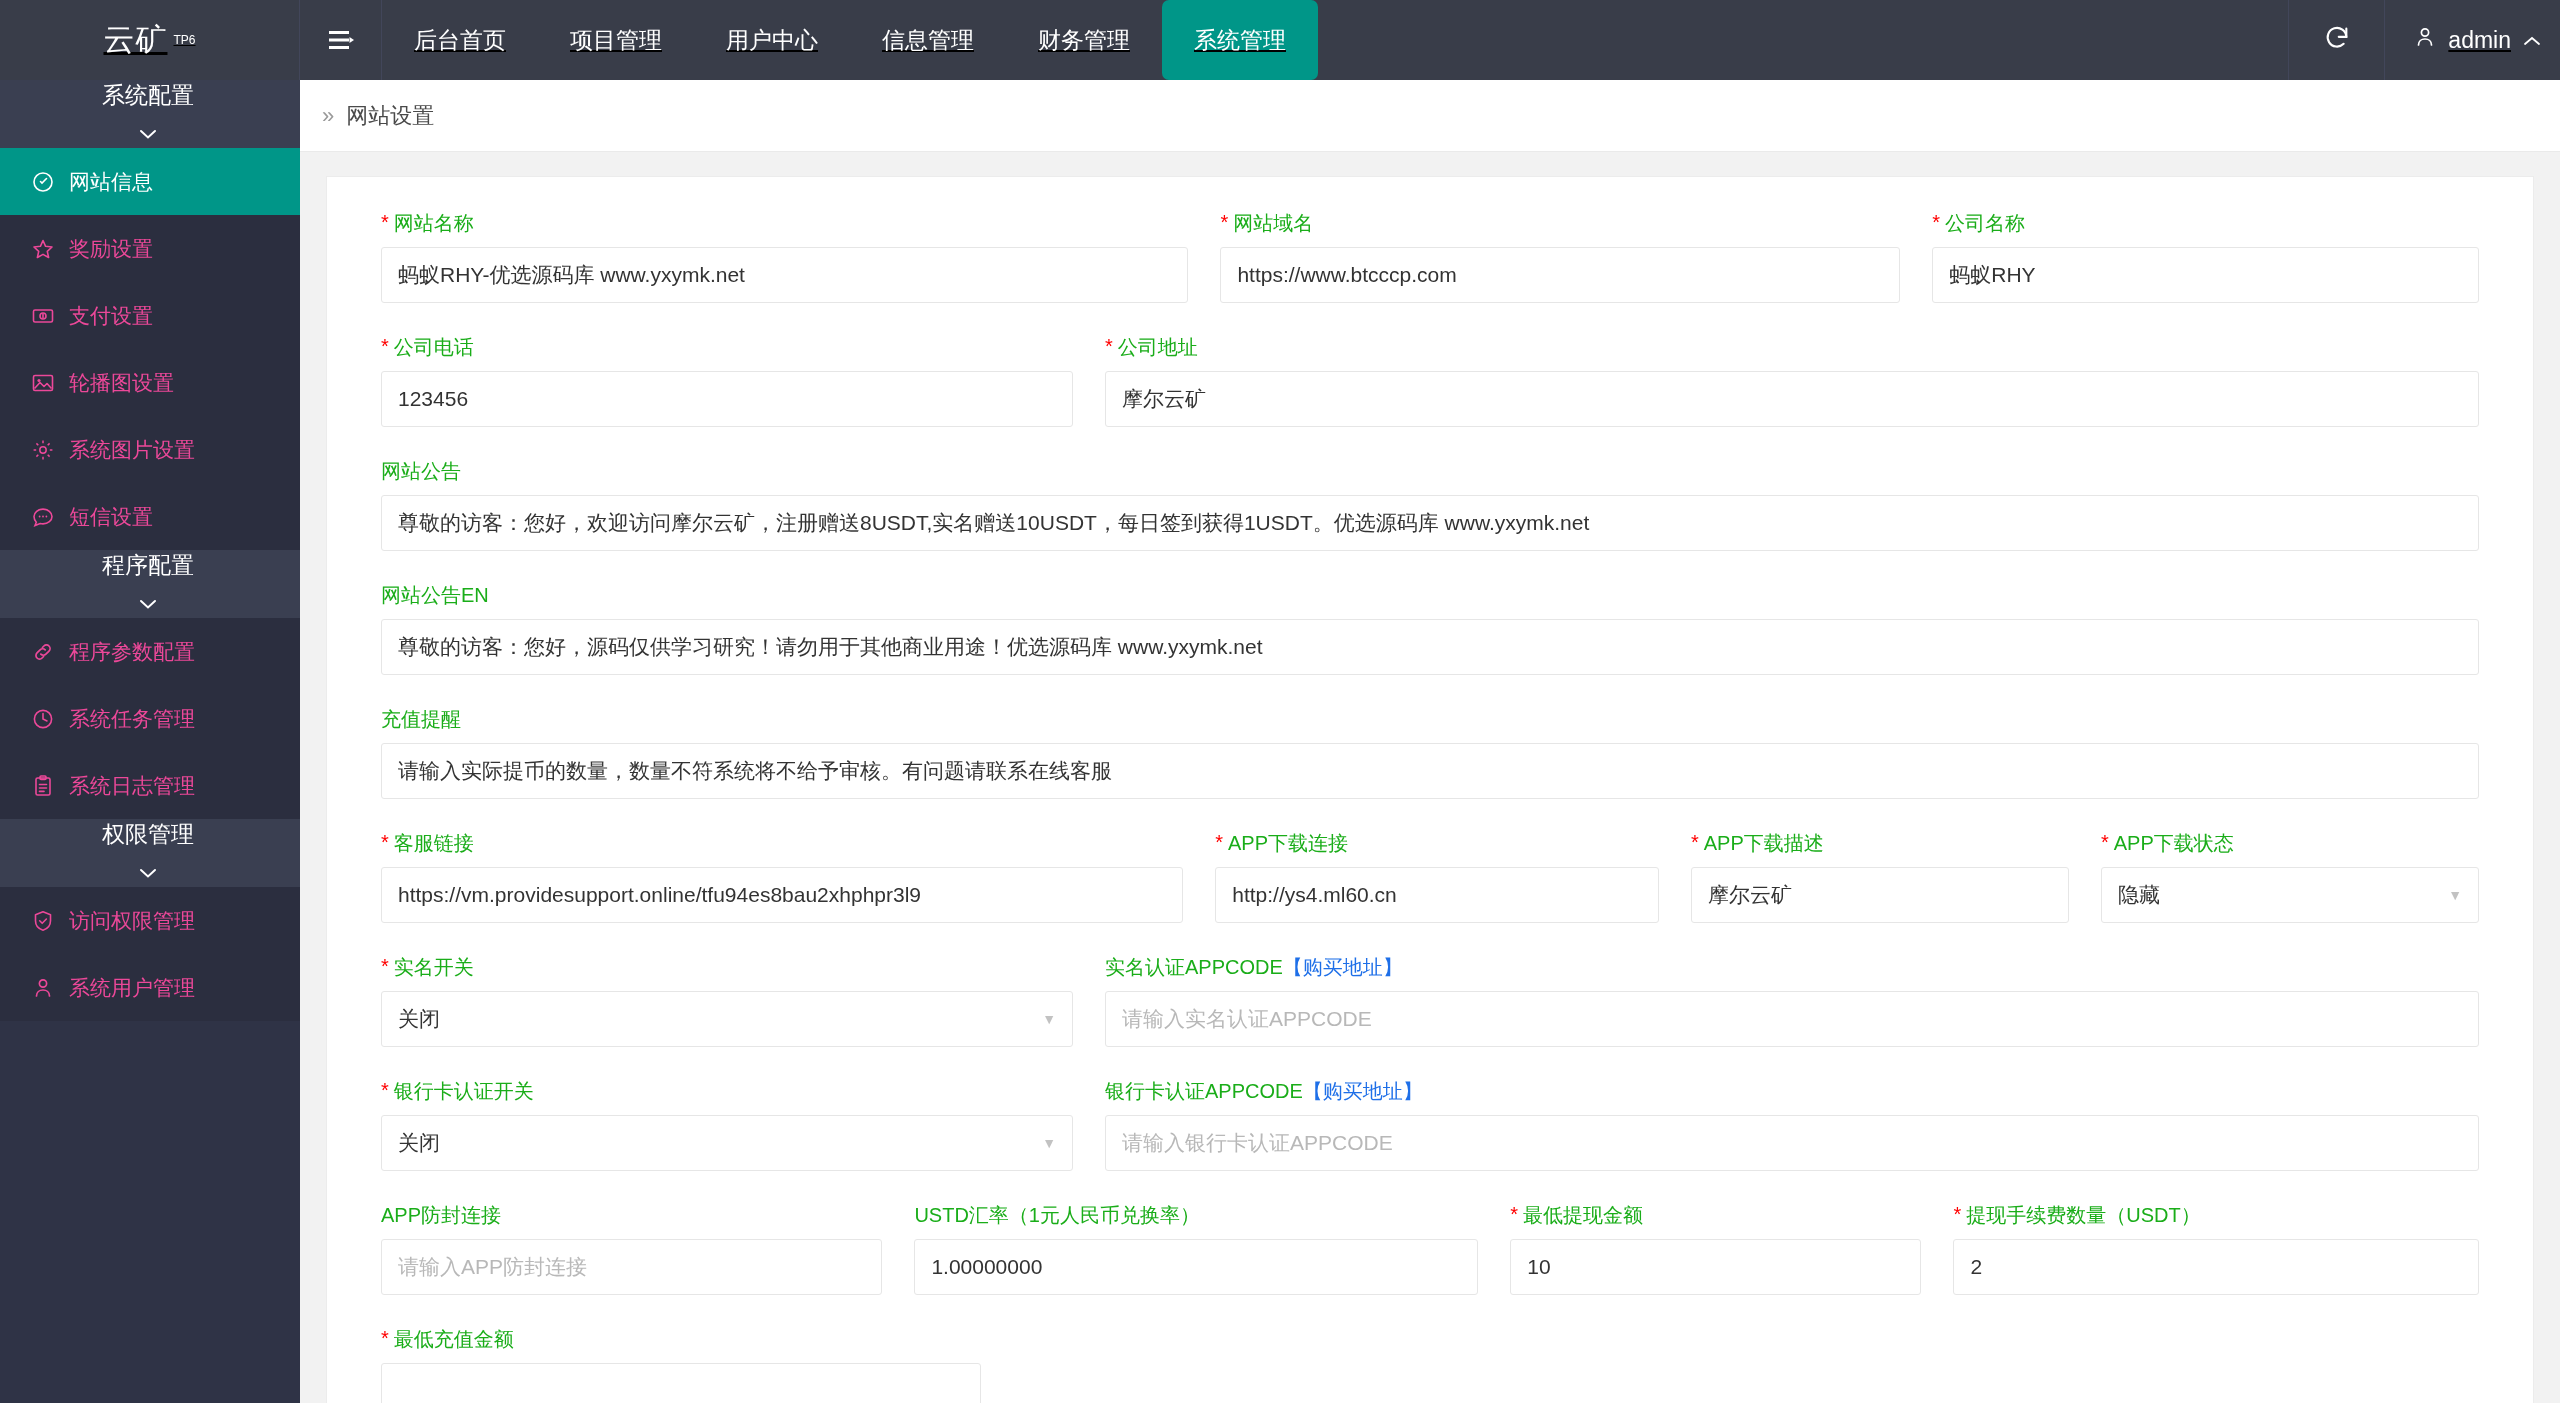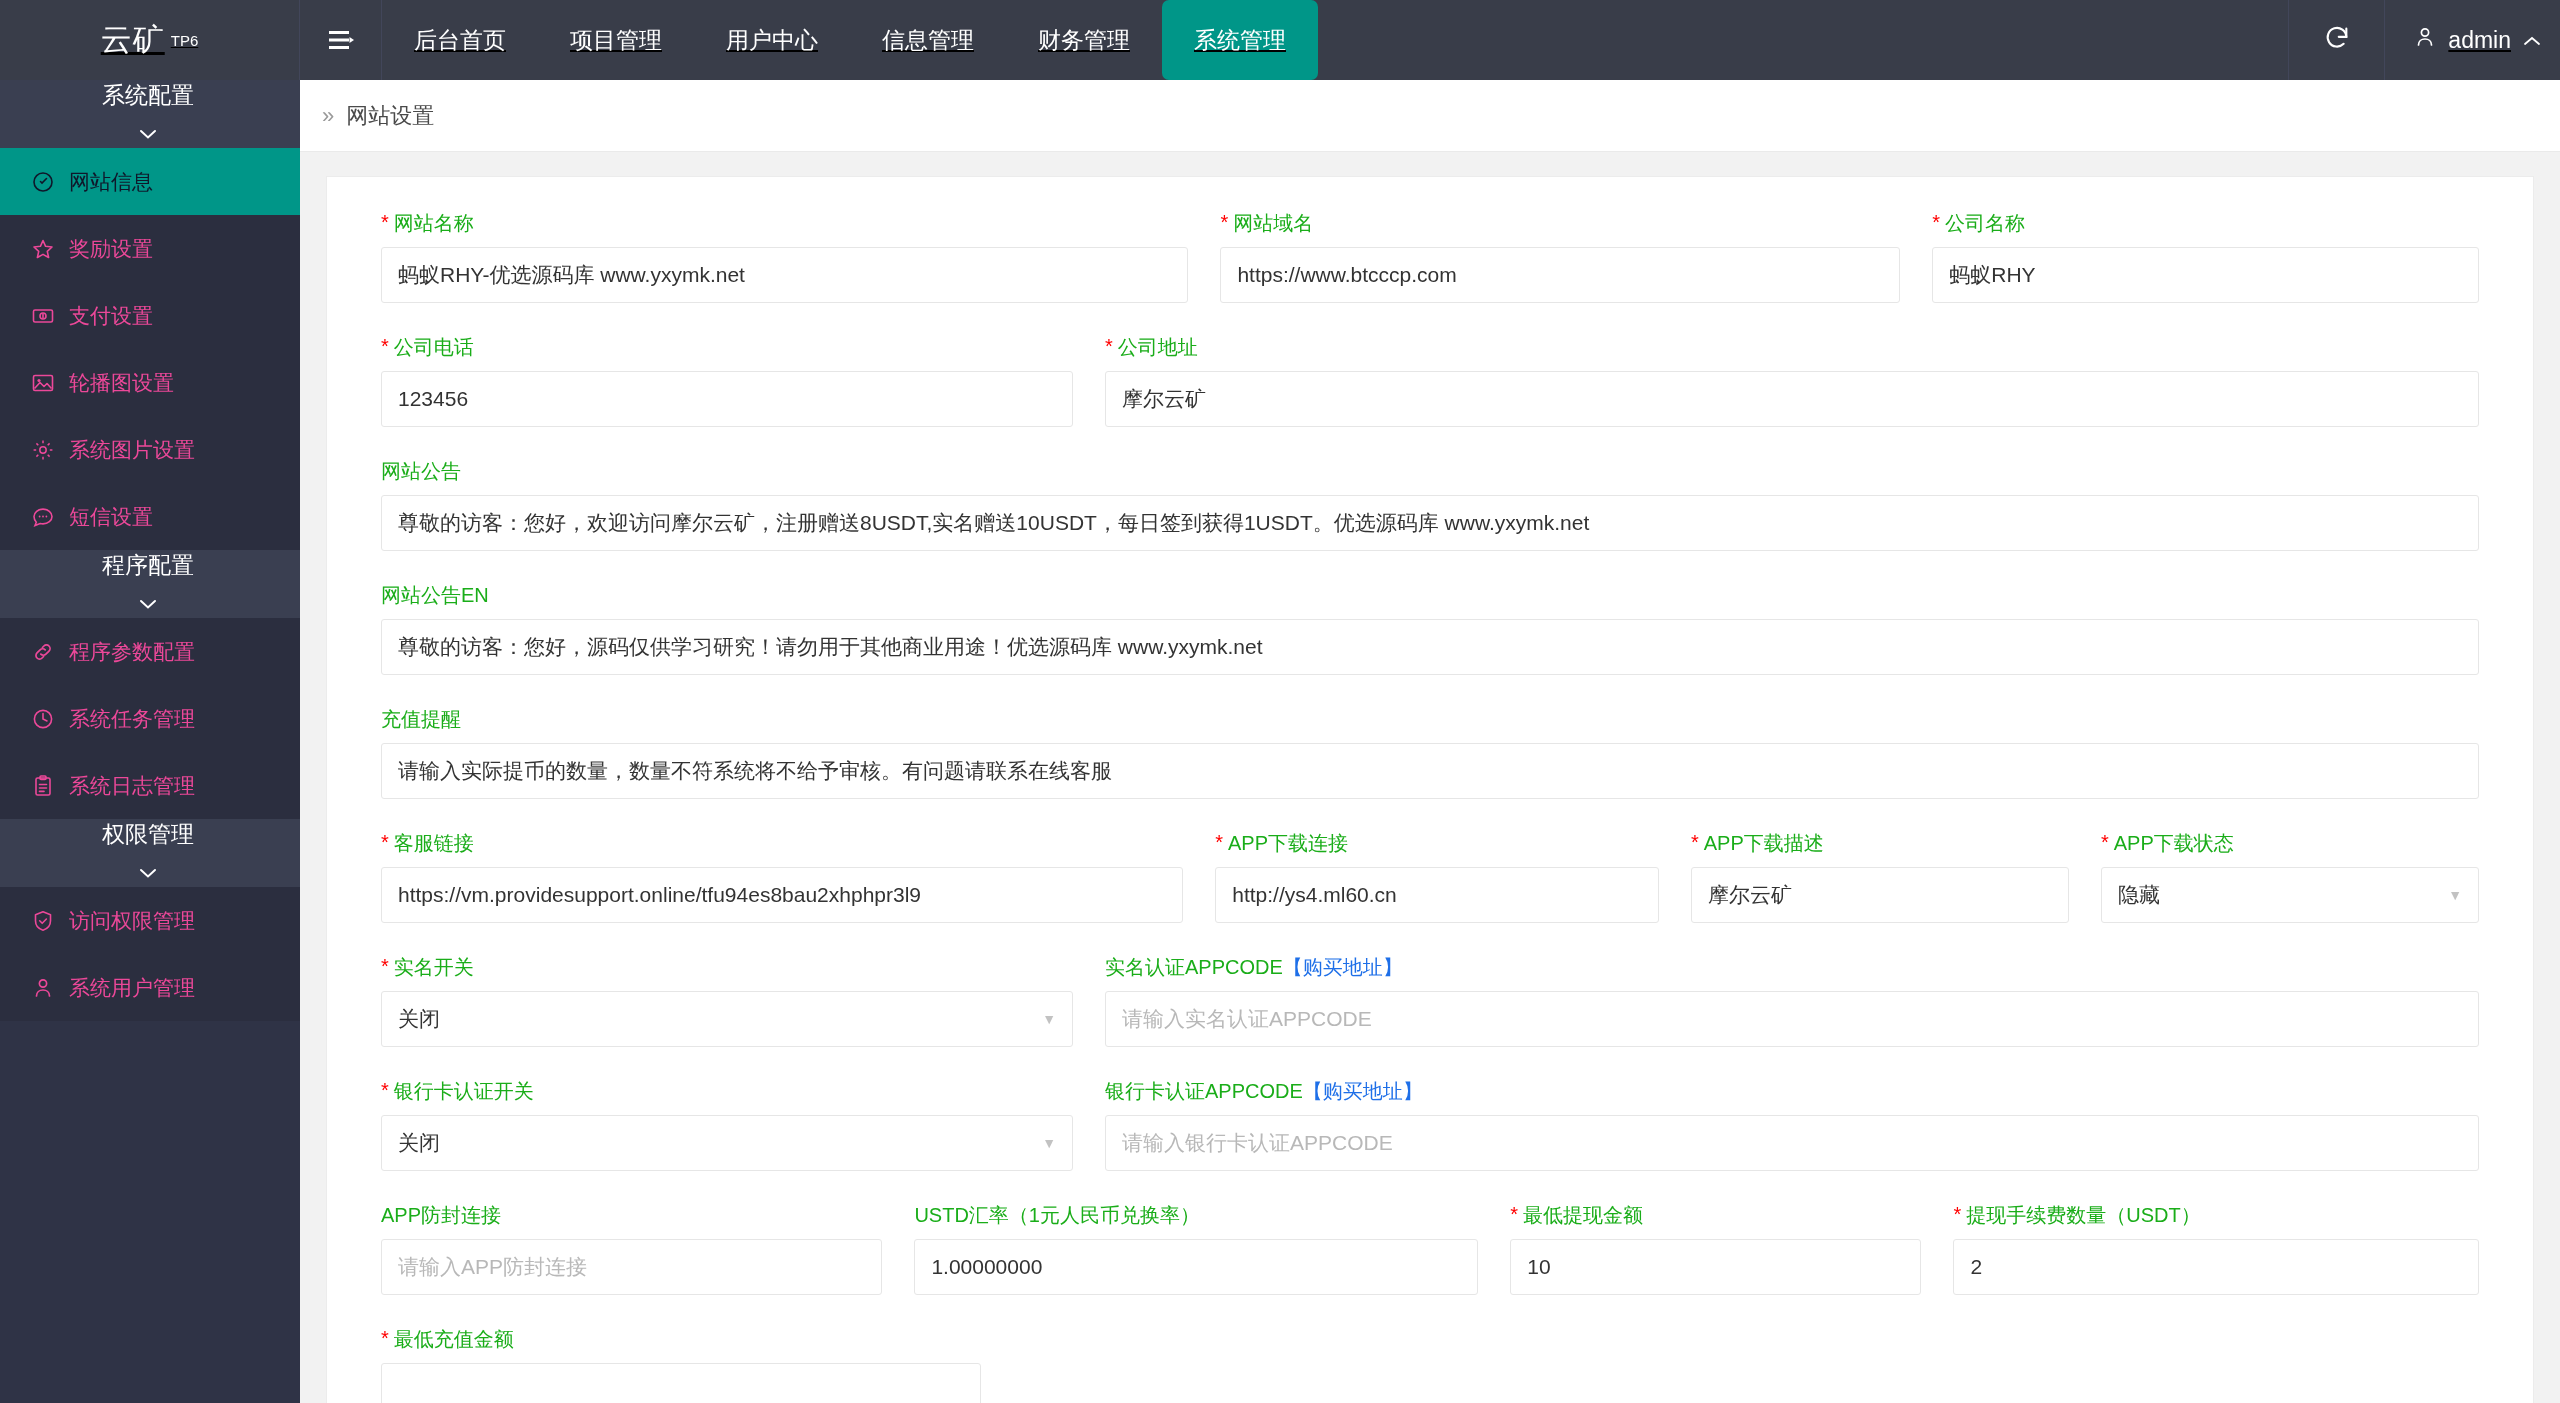--- a/index.html
+++ b/index.html
@@ -14,21 +14,21 @@
   .topbar {
     position: absolute; left: 0; top: 0; width: 2560px; height: 80px;
     background: #393D49; display: flex; align-items: stretch; text-decoration: underline;
   }
   .logo-box {
     width: 300px; height: 80px; flex: 0 0 300px;
     display: flex; align-items: center; justify-content: center;
     color: #ffffff; border-right: 1px solid #42465a;
   }
   .logo-text { font-size: 31px; font-weight: 400; letter-spacing: 1px; }
-  .logo-sup { font-size: 15px; margin-left: 6px; vertical-align: super; font-weight: 400; }
+  .logo-sup { font-size: 12px; margin-left: 6px; vertical-align: super; font-weight: 400; }
 
   .hamburger-btn {
     width: 82px; flex: 0 0 82px; display: flex; align-items: center; justify-content: center;
     border-right: 1px solid #42465a; cursor: pointer;
   }
   .hamburger-btn svg { display: block; }
 
   .nav-tabs { display: flex; align-items: stretch; flex: 1 1 auto; }
   .nav-tab {
     padding: 0 32px; display: flex; align-items: center; justify-content: center;
@@ -54,21 +54,21 @@
   .side-group-title {
     height: 68px; display: flex; align-items: center; justify-content: space-between;
     padding: 0 34px 0 30px; color: #ffffff; font-size: 23px;
     background: #3A3F51; cursor: pointer; flex-direction: column;
   }
   .side-sub { background: #2B2E3F; }
   .side-item {
     height: 67px; display: flex; align-items: center; gap: 13px;
     padding-left: 30px; color: #ec4899; font-size: 21px; cursor: pointer;
   }
-  .side-item.active { background: #009688; color: #0f172a; }
+  .side-item.active { background: #009688; color: #ffffff; }
   .side-item .ico { width: 26px; height: 26px; display: inline-flex; align-items: center; justify-content: center; flex: 0 0 26px;}
   .side-item .ico svg { display: block; }
 
   
   .main {
     position: absolute; left: 300px; top: 80px; width: 2260px; height: 1323px;
     background: #f2f2f2;
   }
   .breadcrumb {
     height: 72px; background: #ffffff; display: flex; align-items: center;

